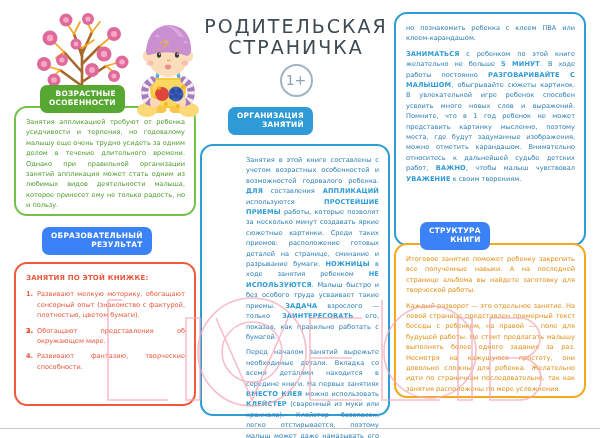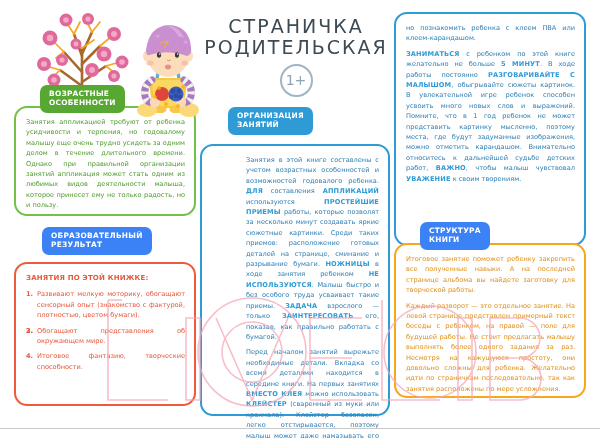--- a/index.html
+++ b/index.html
@@ -86,20 +86,21 @@
     border-radius: 7px;
     padding: 4px 9px 5px 9px;
     color: #ffffff;
     font-family: "DejaVu Sans", sans-serif;
     font-size: 7.4px;
     font-weight: bold;
     line-height: 9.4px;
     letter-spacing: 0.25px;
     text-transform: uppercase;
     white-space: pre-line;
+    text-align: right;
   }
 
   
   #card-green { left: 14px; top: 106px; width: 182px; height: 110px;
                 border: 2.1px solid #72c14a; }
   #card-green .body { color: #4d9c2e; }
   #tab-green { left: 40px; top: 85px; background: #57a832; }
 
   
   #card-red { left: 14px; top: 262px; width: 182px; height: 144px;
@@ -279,22 +280,22 @@
     <circle cx="44.7" cy="32" r="0.8" fill="#ffffff"></circle>
     <path d="M24 28 q2.5 -1.6 5 -0.3" stroke="#d9a070" stroke-width="1.1" fill="none"></path>
     <path d="M42 27.7 q2.5 -1.3 5 0.3" stroke="#d9a070" stroke-width="1.1" fill="none"></path>
     <path d="M34 38 q2 1.5 3.5 0" stroke="#d49a6a" stroke-width="1" fill="none"></path>
     <ellipse cx="35" cy="45" rx="3" ry="2.4" fill="#e98f8f"></ellipse>
     <ellipse cx="17" cy="41" rx="3.6" ry="2.6" fill="#f6b3a0" opacity="0.7"></ellipse>
     <ellipse cx="52" cy="41" rx="3.6" ry="2.6" fill="#f6b3a0" opacity="0.7"></ellipse>
   </svg>
 
   <div id="title-block">
+    <div class="tline">РОДИТЕЛЬСКАЯ</div>
     <div class="tline">СТРАНИЧКА</div>
-    <div class="tline">РОДИТЕЛЬСКАЯ</div>
     <div id="age-badge">1+</div>
   </div>
 
   <div class="tab" id="tab-green">ВОЗРАСТНЫЕ
 ОСОБЕННОСТИ</div>
   <div class="card" id="card-green">
     <div class="body">
       <p>Занятия аппликацией требуют от ребенка усидчивости и терпения, но годовалому малышу еще очень трудно усидеть за одним делом в течение длительного времени. Однако при правильной организации занятий аппликация может стать одним из любимых видов деятельности малыша, которое принесет ему не только радость, но и пользу.</p>
     </div>
   </div>
@@ -310,21 +311,21 @@
       </div>
       <div class="item">
         <span class="num">2.</span>
       </div>
       <div class="item">
         <span class="num">3.</span>
         <span>Обогащают представления об окружающем мире.</span>
       </div>
       <div class="item">
         <span class="num">4.</span>
-        <span>Итоговое фантазию, творческие способности.</span>
+        <span>Развивают фантазию, творческие способности.</span>
       </div>
     </div>
   </div>
 
   <div class="tab" id="tab-blue">ОРГАНИЗАЦИЯ
 ЗАНЯТИЙ</div>
   <div class="card" id="card-blue">
     <div class="body">
       <p><span>Занятия в этой книге составлены с учетом возрастных особенностей и возможностей годовалого ребенка. </span><span class="hl hl-blue">ДЛЯ</span><span> составления </span><span class="hl hl-blue">АППЛИКАЦИЙ</span><span> используются </span><span class="hl hl-blue">ПРОСТЕЙШИЕ ПРИЕМЫ</span><span> работы, которые позволят за несколько минут создавать яркие сюжетные картинки. Среди таких приемов: расположение готовых деталей на странице, сминание и разрывание бумаги. </span><span class="hl hl-blue">НОЖНИЦЫ</span><span> в ходе занятия ребенком </span><span class="hl hl-blue">НЕ ИСПОЛЬЗУЮТСЯ</span><span>. Малыш быстро и без особого труда усваивает такие приемы. </span><span class="hl hl-blue">ЗАДАЧА</span><span> взрослого — только </span><span class="hl hl-blue">ЗАИНТЕРЕСОВАТЬ</span><span> его, показав, как правильно работать с бумагой.</span></p>
       <p><span>Перед началом занятий вырежьте необходимые детали. Вкладка со всеми деталями находится в середине книги. На первых занятиях </span><span class="hl hl-blue">ВМЕСТО КЛЕЯ</span><span> можно использовать </span><span class="hl hl-blue">КЛЕЙСТЕР</span><span> (сваренный из муки или крахмала). Клейстер безопасен, легко отстирывается, поэтому малыш может даже намазывать его пальчиками. Чуть позже мож-</span></p>

